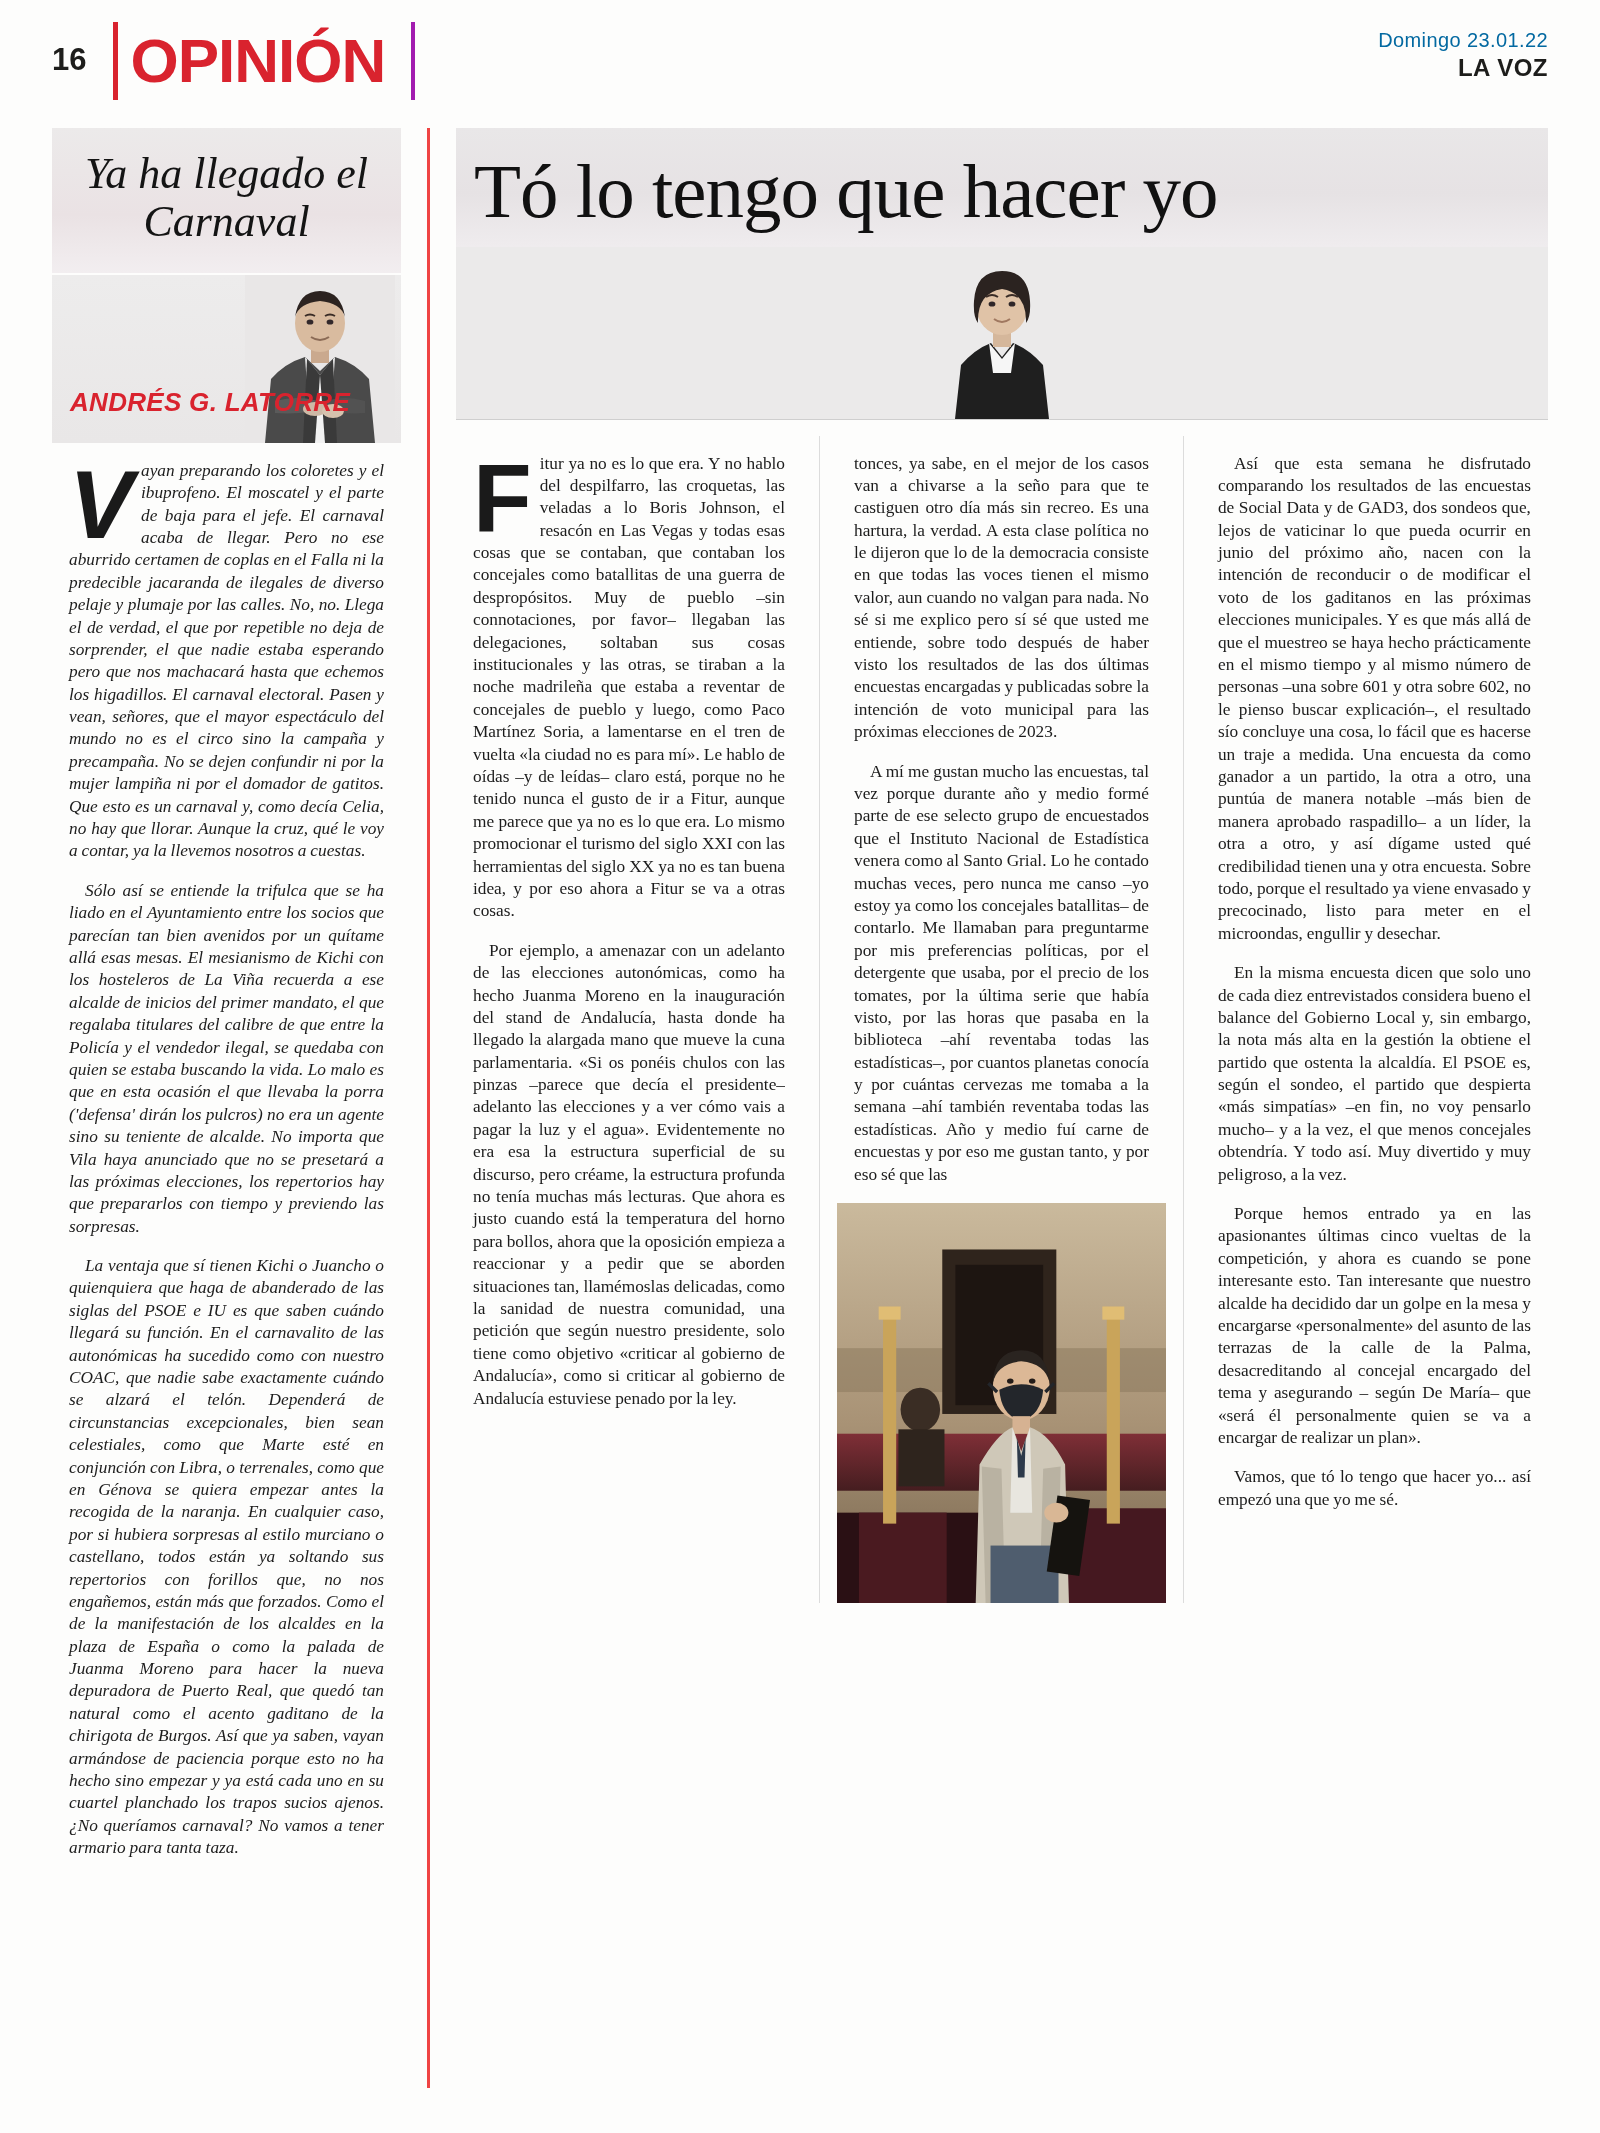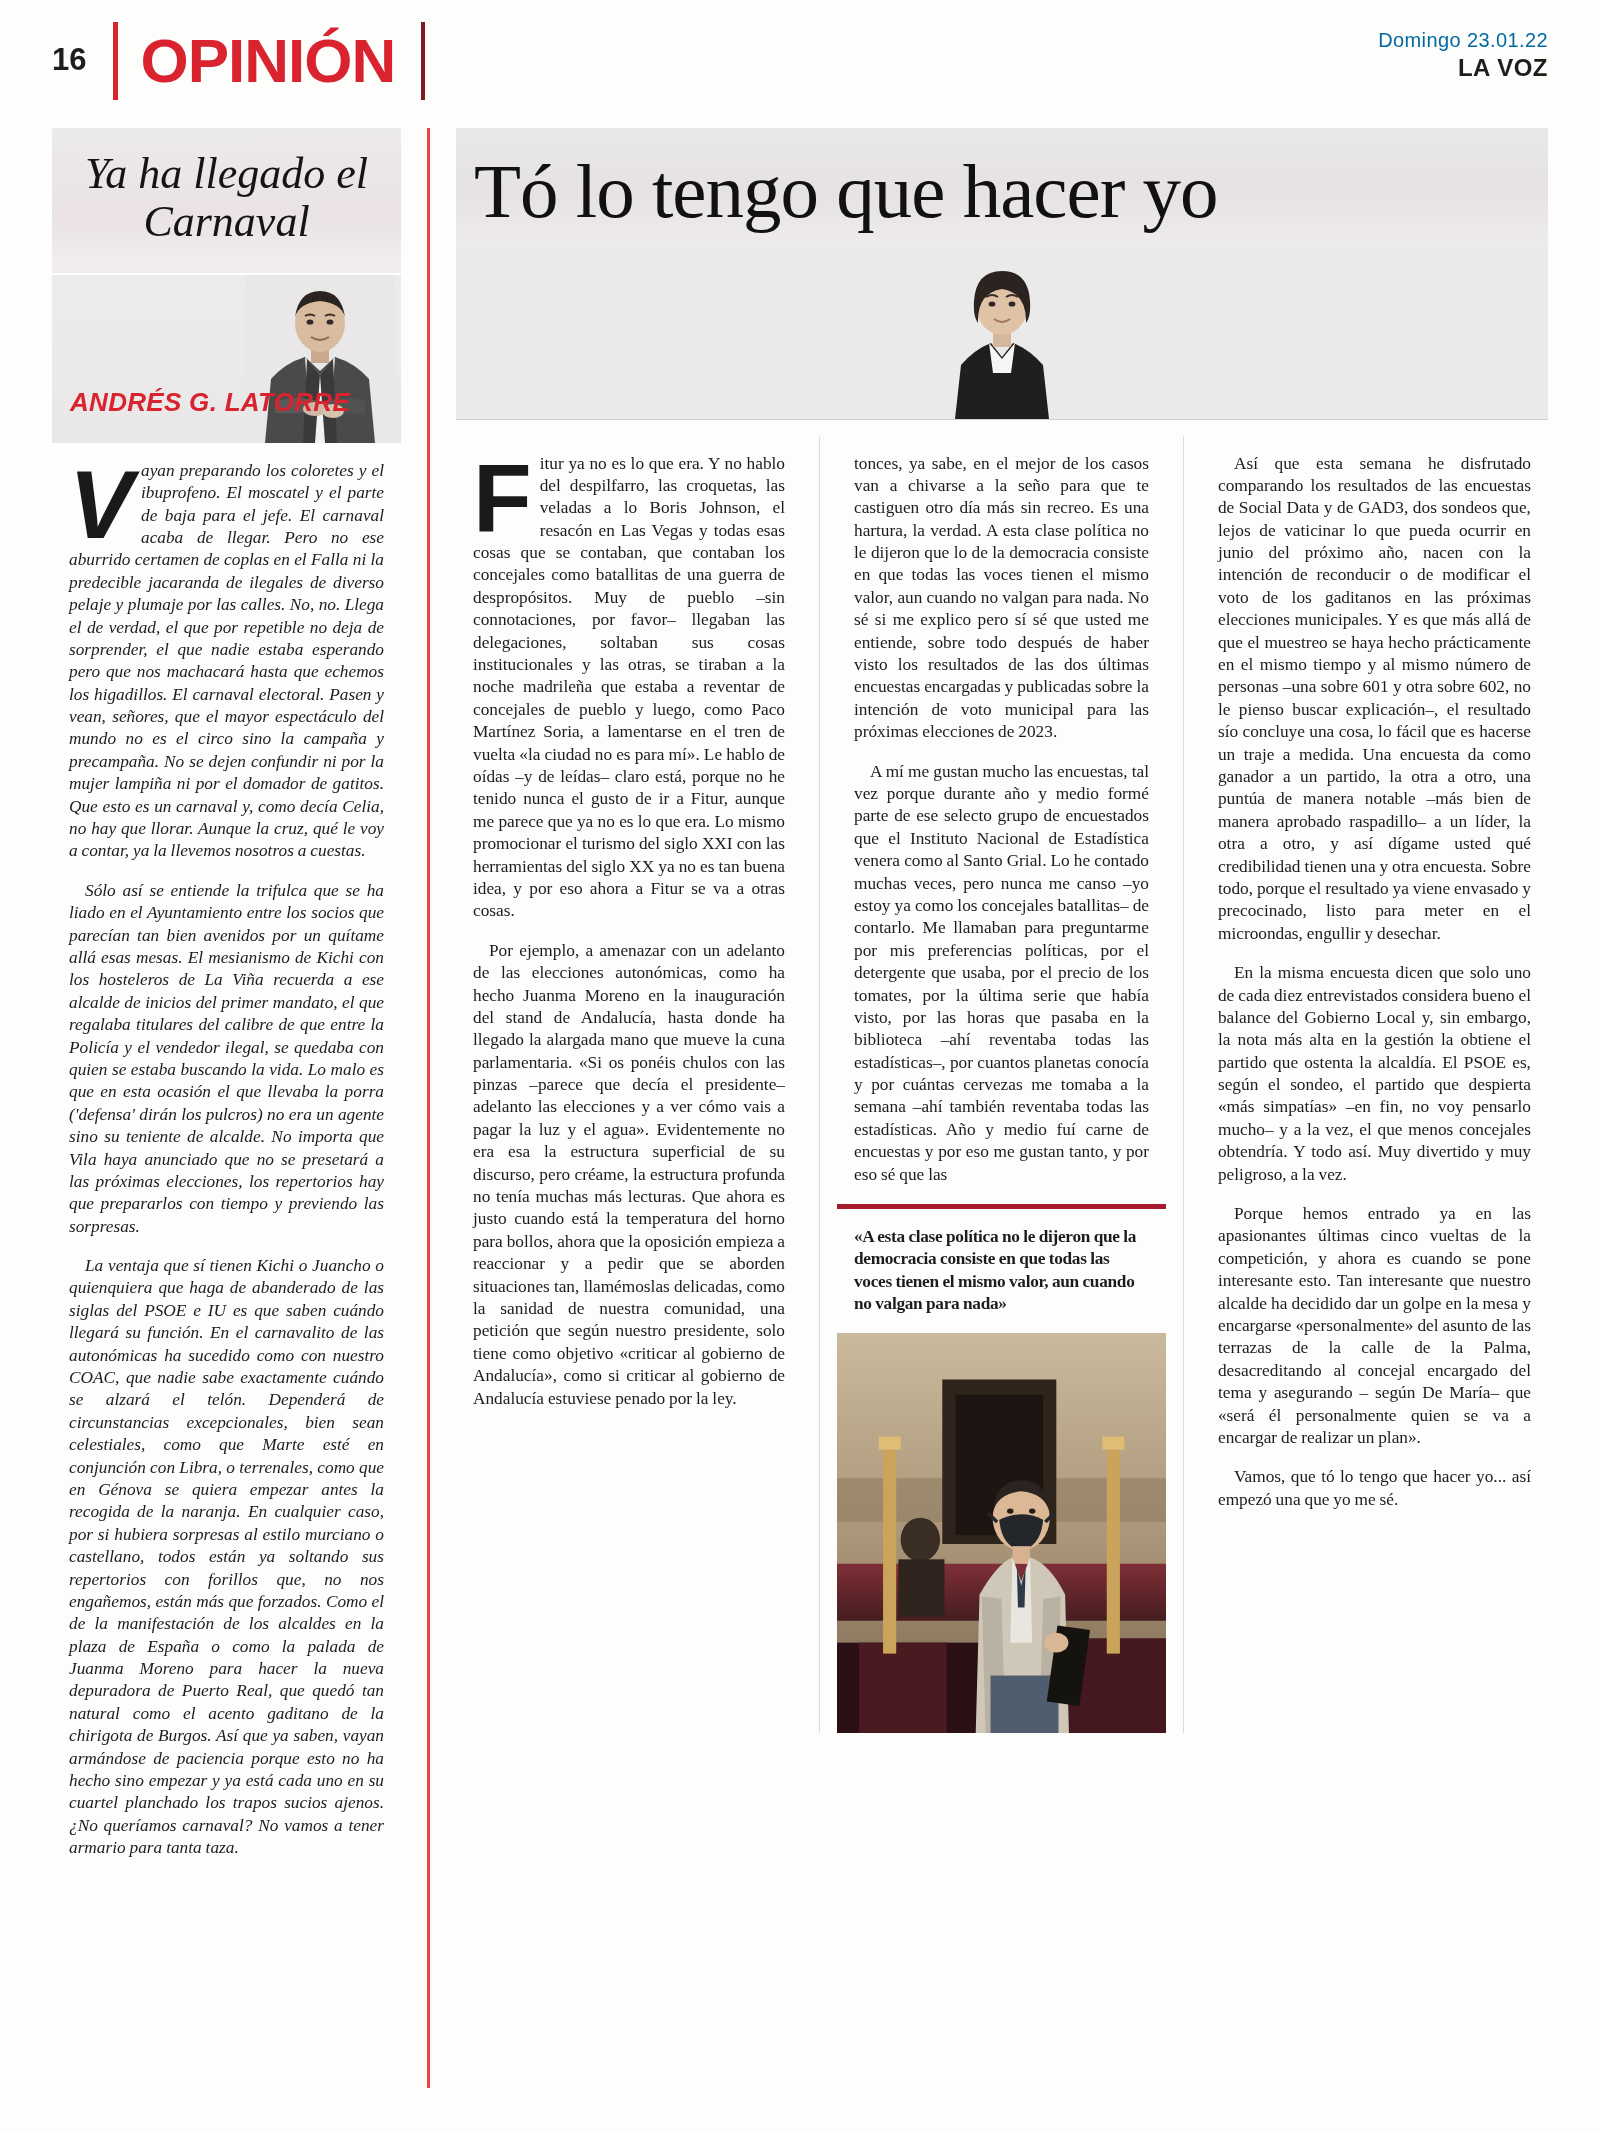--- a/index.html
+++ b/index.html
@@ -33,22 +33,22 @@
     font-size:31px;
     color:#1d1d1b;
     line-height:1;
     padding-top:22px;
     padding-right:27px;
   }
   .section-wrap{
     display:flex;
     align-items:flex-end;
     border-left:5px solid #d9232e;
-    border-right:4px solid #7f1d1d;
-    padding:0 26px 0 22px;
+    border-right:4px solid #a21caf;
+    padding:0 26px 0 12px;
     height:78px;
   }
   .section-title{
     font-family:"Liberation Sans", sans-serif;
     font-weight:bold;
     font-size:62px;
     letter-spacing:-1px;
     color:#d9232e;
     line-height:78px;
   }
@@ -341,24 +341,20 @@
 
         <div class="tcol">
           <p class="first dropcap">Fitur ya no es lo que era. Y no hablo del despilfarro, las croquetas, las veladas a lo Boris Johnson, el resacón en Las Vegas y todas esas cosas que se contaban, que contaban los concejales como batallitas de una guerra de despropósitos. Muy de pueblo –sin connotaciones, por favor– llegaban las delegaciones, soltaban sus cosas institucionales y las otras, se tiraban a la noche madrileña que estaba a reventar de concejales de pueblo y luego, como Paco Martínez Soria, a lamentarse en el tren de vuelta «la ciudad no es para mí». Le hablo de oídas –y de leídas– claro está, porque no he tenido nunca el gusto de ir a Fitur, aunque me parece que ya no es lo que era. Lo mismo promocionar el turismo del siglo XXI con las herramientas del siglo XX ya no es tan buena idea, y por eso ahora a Fitur se va a otras cosas.</p>
           <p>Por ejemplo, a amenazar con un adelanto de las elecciones autonómicas, como ha hecho Juanma Moreno en la inauguración del stand de Andalucía, hasta donde ha llegado la alargada mano que mueve la cuna parlamentaria. «Si os ponéis chulos con las pinzas –parece que decía el presidente– adelanto las elecciones y a ver cómo vais a pagar la luz y el agua». Evidentemente no era esa la estructura superficial de su discurso, pero créame, la estructura profunda no tenía muchas más lecturas. Que ahora es justo cuando está la temperatura del horno para bollos, ahora que la oposición empieza a reaccionar y a pedir que se aborden situaciones tan, llamémoslas delicadas, como la sanidad de nuestra comunidad, una petición que según nuestro presidente, solo tiene como objetivo «criticar al gobierno de Andalucía», como si criticar al gobierno de Andalucía estuviese penado por la ley.</p>
         </div>
 
         <div class="tcol">
           <p class="first">tonces, ya sabe, en el mejor de los casos van a chivarse a la seño para que te castiguen otro día más sin recreo. Es una hartura, la verdad. A esta clase política no le dijeron que lo de la democracia consiste en que todas las voces tienen el mismo valor, aun cuando no valgan para nada. No sé si me explico pero sí sé que usted me entiende, sobre todo después de haber visto los resultados de las dos últimas encuestas encargadas y publicadas sobre la intención de voto municipal para las próximas elecciones de 2023.</p>
           <p>A mí me gustan mucho las encuestas, tal vez porque durante año y medio formé parte de ese selecto grupo de encuestados que el Instituto Nacional de Estadística venera como al Santo Grial. Lo he contado muchas veces, pero nunca me canso –yo estoy ya como los concejales batallitas– de contarlo. Me llamaban para preguntarme por mis preferencias políticas, por el detergente que usaba, por el precio de los tomates, por la última serie que había visto, por las horas que pasaba en la biblioteca –ahí reventaba todas las estadísticas–, por cuantos planetas conocía y por cuántas cervezas me tomaba a la semana –ahí también reventaba todas las estadísticas. Año y medio fuí carne de encuestas y por eso me gustan tanto, y por eso sé que las</p>
 
-          <div class="pullquote">
-            <div class="pq-rule"></div>
-            <p class="pq-text">«A esta clase política no le dijeron que la democracia consiste en que todas las voces tienen el mismo valor, aun cuando no valgan para nada»</p>
-          </div>
 
           <div class="photo-block">
             <svg viewBox="0 0 300 400" preserveAspectRatio="xMidYMid slice" aria-hidden="true">
               <defs>
                 <linearGradient id="wallg" x1="0" y1="0" x2="0" y2="1">
                   <stop offset="0%" stop-color="#cdbda0"></stop>
                   <stop offset="55%" stop-color="#a89275"></stop>
                   <stop offset="100%" stop-color="#6e5d47"></stop>
                 </linearGradient>
                 <linearGradient id="seatg" x1="0" y1="0" x2="0" y2="1">

